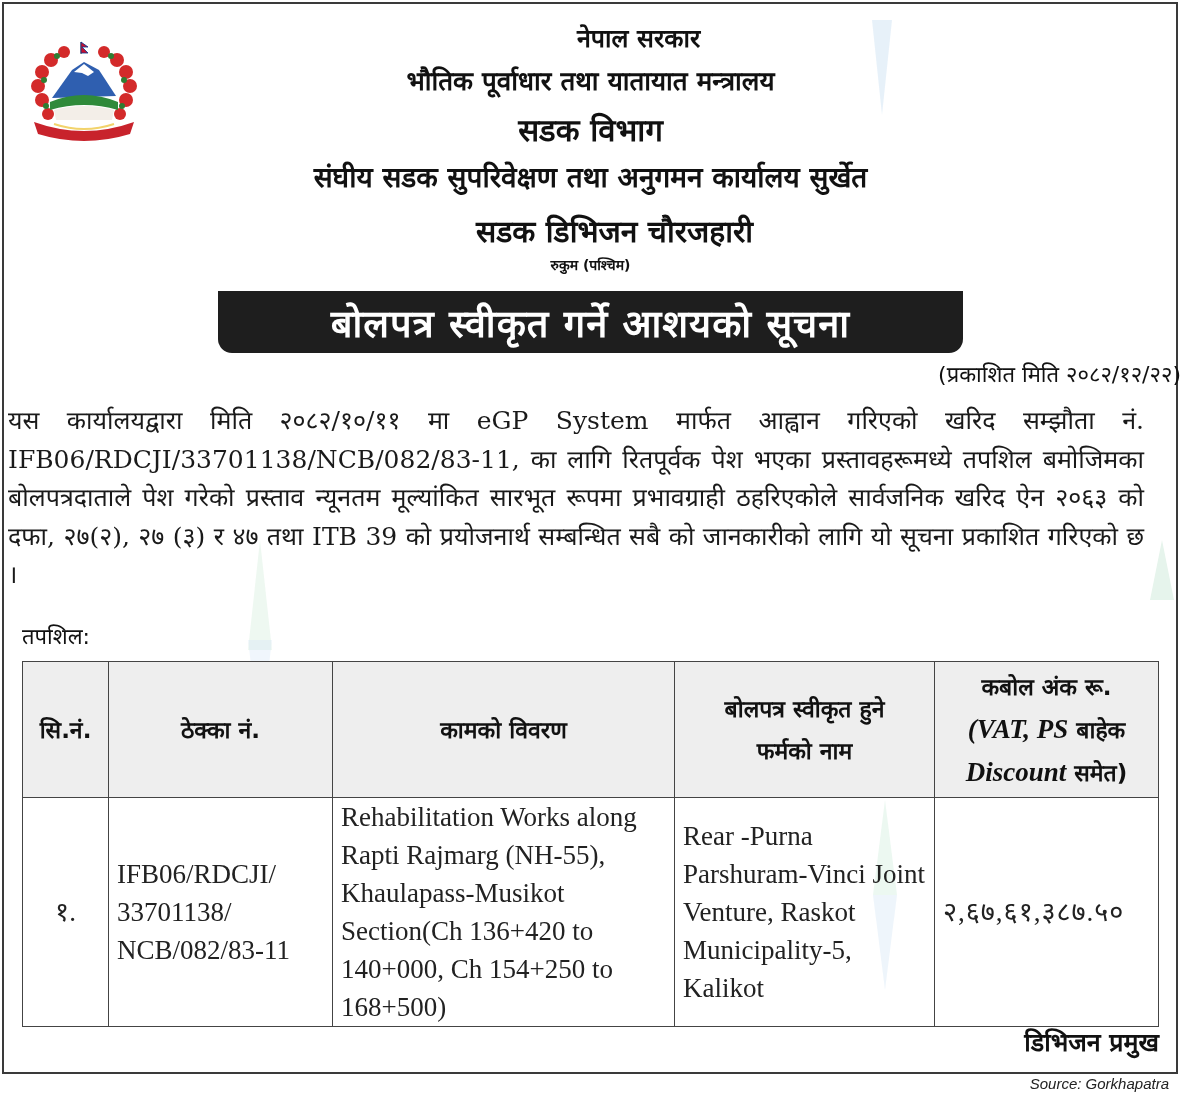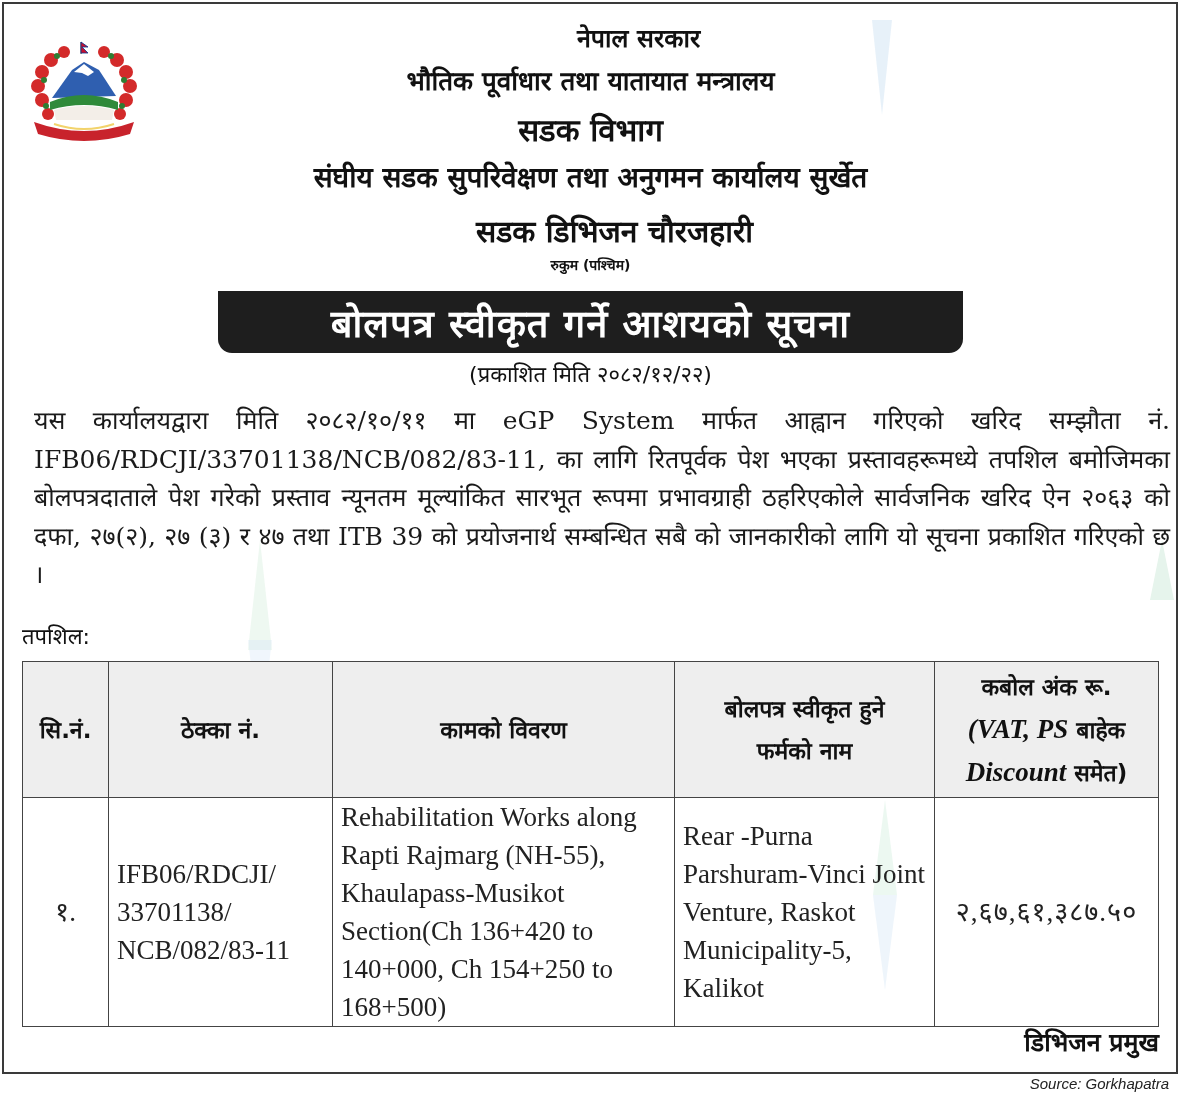--- a/index.html
+++ b/index.html
@@ -37,26 +37,26 @@
   .h6 { top: 255px; font-size: 14px; font-weight: bold; }
 
   .title-banner {
     position: absolute; left: 218px; top: 291px; width: 745px; height: 62px;
     background: #1e1e1e; border-radius: 0 0 14px 14px; display: flex; align-items: center; justify-content: center;
   }
   .title-banner span {
     color: #fff; font-family: "DejaVu Sans", sans-serif; font-weight: bold; font-size: 38px; letter-spacing: 1px;
   }
   .pub-date {
-    position: absolute; left: 0; width: 1181px; top: 358px; text-align: center;
+    position: absolute; left: 0; width: 1181px; top: 358px; text-align: right;
     font-family: "DejaVu Sans", sans-serif; font-size: 22px; color: #111;
   }
 
   .body-para {
-    position: absolute; left: 34px; top: 402px; width: 1136px;
+    position: absolute; left: 8px; top: 402px; width: 1136px;
     font-size: 25px; line-height: 38.5px; text-align: justify; color: #1a1a1a;
     font-family: "DejaVu Serif", "Liberation Serif", serif;
   }
   .tapasil {
     position: absolute; left: 22px; top: 620px; font-family: "DejaVu Sans", sans-serif;
     font-weight: normal; font-size: 22px; color: #111;
   }
 
   table.result {
     position: absolute; left: 22px; top: 661px; width: 1136px; border-collapse: collapse;
@@ -67,21 +67,21 @@
   }
   table.result th {
     background: #eeeeee; height: 133px; font-family: "DejaVu Sans", sans-serif;
     font-weight: bold; font-size: 23px; line-height: 42px; text-align: center; color: #111;
   }
   table.result td {
     height: 218px; font-family: "Liberation Serif", "DejaVu Serif", serif; font-size: 27px; line-height: 38px;
     color: #222; padding: 0 8px;
   }
   td.c-sn { text-align: center; font-family: "DejaVu Sans", sans-serif; font-size: 22px; }
-  td.c-amt { text-align: center; font-family: "DejaVu Sans", sans-serif; font-size: 22px; letter-spacing: 1px; }
+  td.c-amt { text-align: left; font-family: "DejaVu Sans", sans-serif; font-size: 22px; letter-spacing: 1px; }
   .en-bold { font-family: "Liberation Serif", "DejaVu Serif", serif; font-weight: bold; font-size: 27px; font-style: italic; }
 
   .signature {
     position: absolute; right: 22px; top: 1024px; font-family: "DejaVu Sans", sans-serif;
     font-weight: bold; font-size: 25px; color: #111;
   }
   .source {
     position: absolute; right: 12px; top: 1075px; font-family: "Liberation Sans", sans-serif;
     font-style: italic; font-size: 15px; color: #222;
   }

